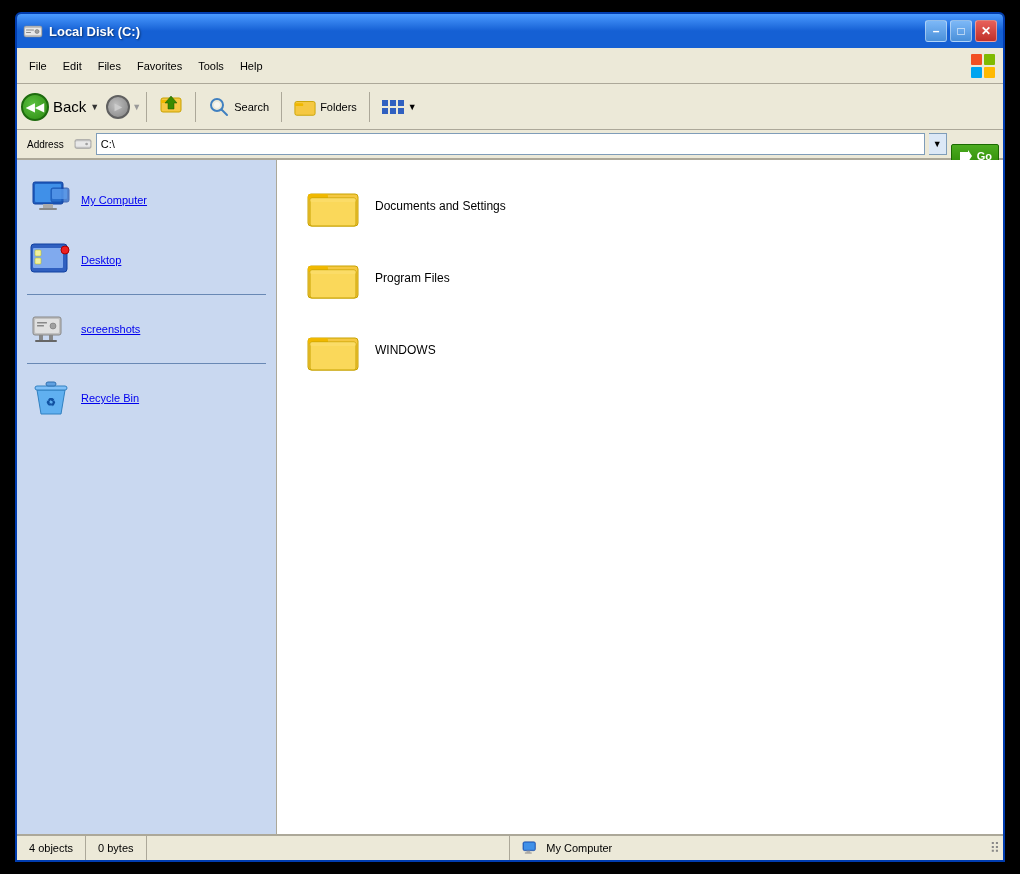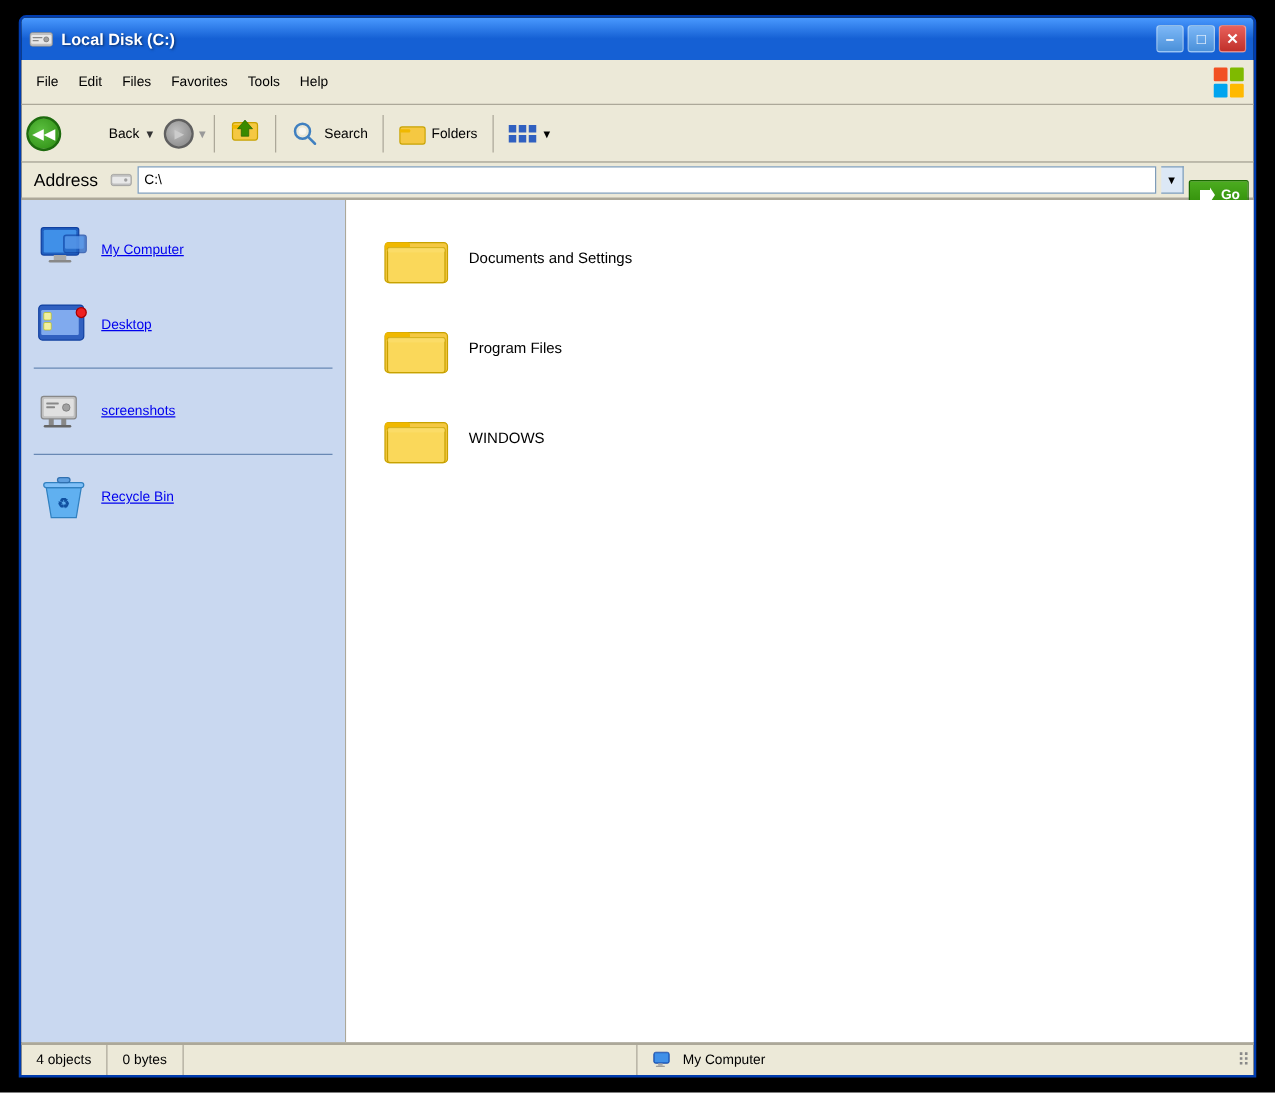--- a/index.html
+++ b/index.html
@@ -161,21 +161,21 @@
       height: 30px;
       display: flex;
       align-items: center;
       padding: 0 4px;
       border-bottom: 2px solid #aca899;
       flex-shrink: 0;
       gap: 4px;
     }
 
     .address-label {
-      font-size: 14px;
+      font-size: 10px;
       color: #000;
       padding: 0 6px;
     }
 
     .address-input-wrap {
       flex: 1;
       display: flex;
       align-items: center;
       background: white;
       border: 1px solid #7f9db9;
@@ -386,21 +386,21 @@
         <div class="win-logo-q" style="background:#ffb900;"></div>
       </div>
     </div>
   </div>
 
   <div class="toolbar">
     
     <div class="back-btn">
       <span class="back-arrow" style="font-size:12px; color:white;">◀</span>
     </div>
-    <span style="font-size:11px; padding:0 2px; cursor:pointer;margin-left:34px;">Back</span>
+    <span style="font-size:15px; padding:0 2px; cursor:pointer;">Back</span>
     <span style="font-size:9px; color:#333; cursor:pointer;">▼</span>
 
     &nbsp;
     
     <div class="forward-btn">
       <span style="font-size:10px; color:#ccc;">▶</span>
     </div>
     <span style="font-size:9px; color:#999; cursor:pointer;">▼</span>
 
     <div class="toolbar-separator"></div>

